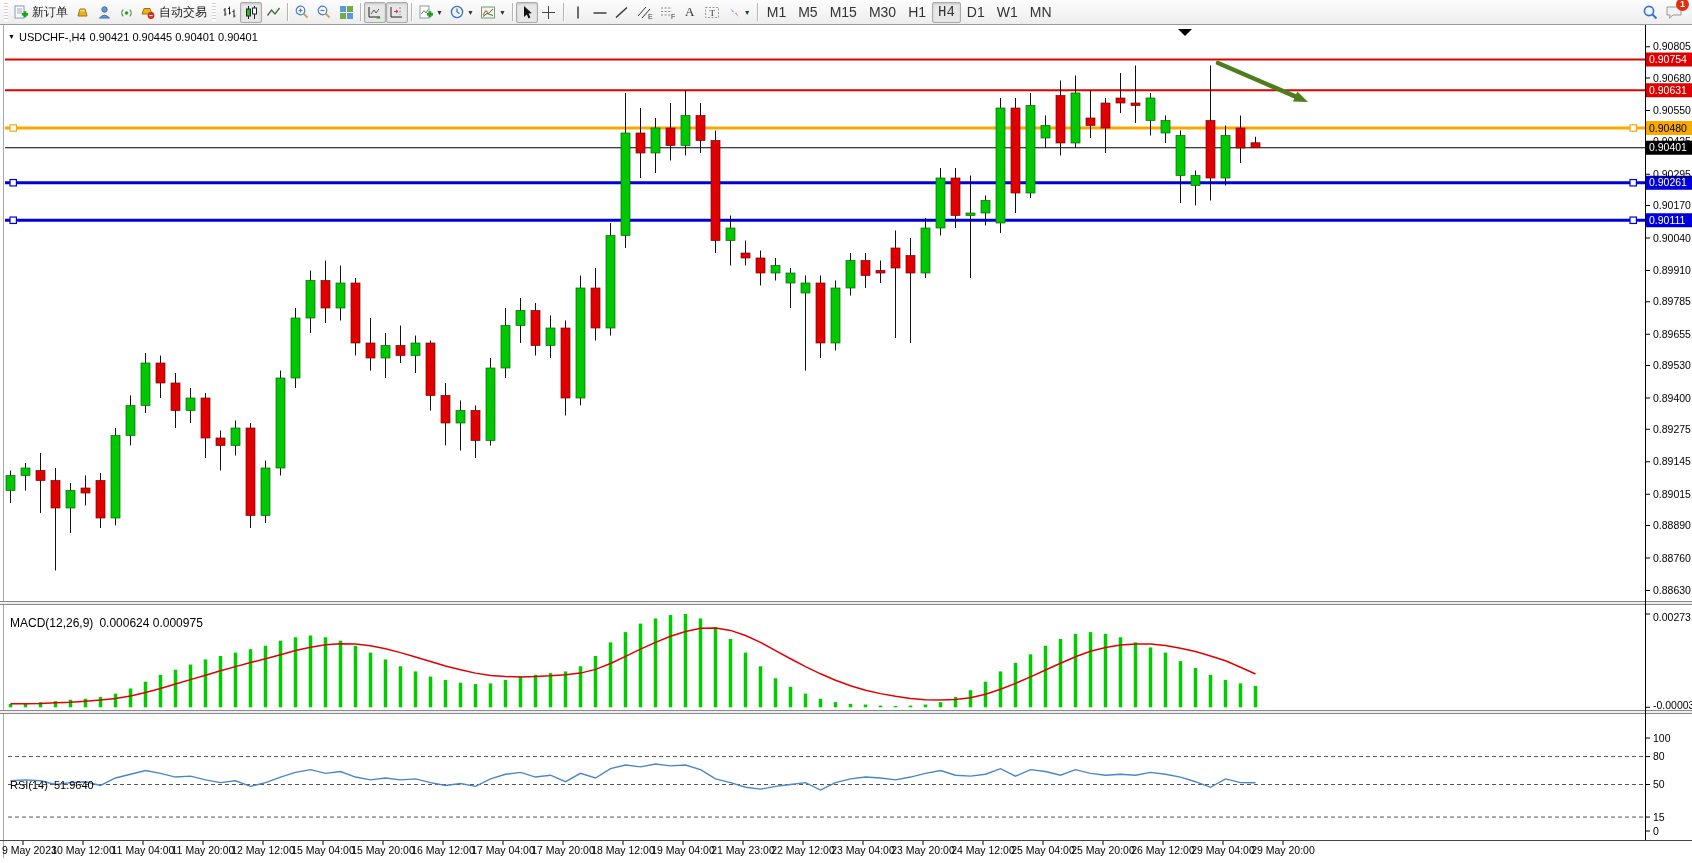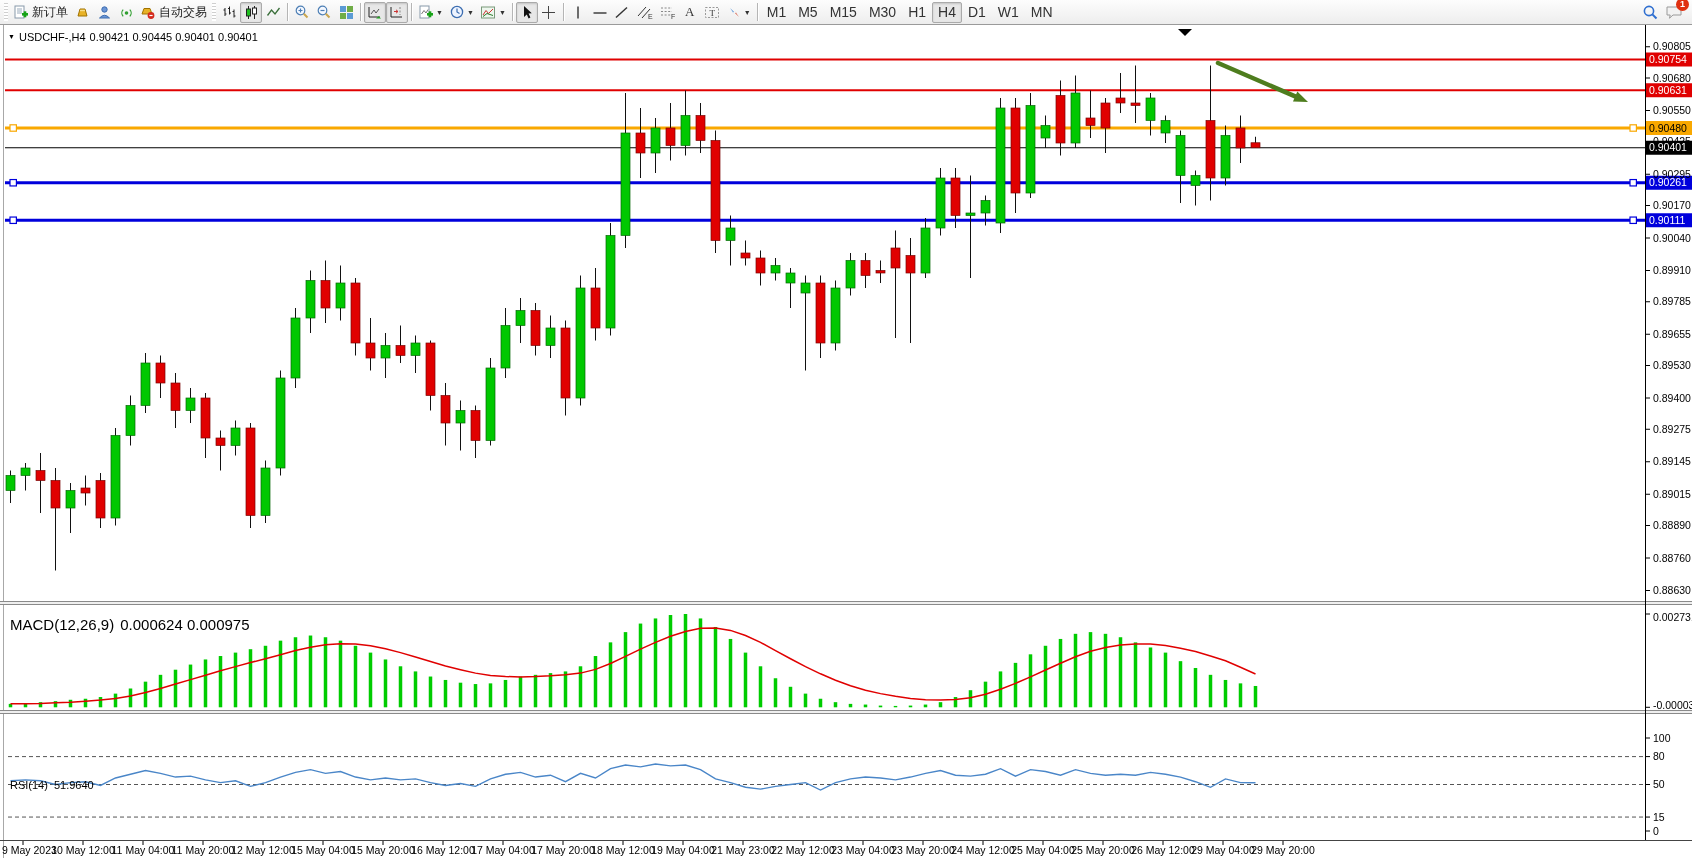--- a/index.html
+++ b/index.html
@@ -4,38 +4,38 @@
 <style>
   html,body{margin:0;padding:0;width:1692px;height:863px;overflow:hidden;
     font-family:"Liberation Sans",sans-serif;background:#ffffff;}
   
   #toolbar{position:absolute;left:0;top:0;width:1692px;height:25px;
     background:linear-gradient(#fdfdfd,#ededed);border-bottom:1px solid #9a9a9a;
     display:flex;align-items:center;padding:0 2px;box-sizing:border-box;z-index:5;}
   .tb{height:21px;min-width:22px;display:flex;align-items:center;justify-content:center;
     border:1px solid transparent;border-radius:2px;padding:0 2px;box-sizing:border-box;
     font-size:11px;color:#222;cursor:default;}
-  .tb.pressed{background:#e7e7e7;border:1px solid #aaa;box-shadow:inset 0 1px 2px rgba(0,0,0,.15);}
+  .tb.pressed{background:#e7e7e7;border:1px solid #aaa;box-shadow:inset 0 1px 2px rgba(0,0,0,.15);font-family:Liberation Mono, monospace;}
   .tb .cap{margin-left:3px;font-size:12px;}
   .caret{font-size:7px;color:#333;margin-left:2px;}
   .sep{width:1px;height:18px;background:#b5b5b5;margin:0 3px;box-shadow:1px 0 0 #fff;}
   .grip{width:4px;height:18px;margin:0 2px;background:repeating-linear-gradient(#cfcfcf 0 1px,#fff 1px 3px);}
   .tf{font-size:14px;color:#333;padding:0 5px;}
   #right-tools{margin-left:auto;display:flex;align-items:center;}
   .badge{position:absolute;right:-4px;top:-5px;background:#e03010;color:#fff;
     border-radius:50%;width:13px;height:13px;font-size:9px;line-height:13px;
     text-align:center;font-weight:bold;}
   
   #chartwrap{position:absolute;left:0;top:25px;width:1692px;height:838px;background:#fff;}
   #cv{position:absolute;left:0;top:0;}
   .overlay{position:absolute;z-index:3;font-size:11px;color:#000;white-space:nowrap;}
   #chart-title{left:8px;top:6px;}
   #chart-title .tri{font-size:7px;vertical-align:2px;margin-right:4px;color:#000;}
   #chart-title .ohlc{margin-left:4px;}
-  #macd-label{left:10px;top:591px;font-size:15px;}
+  #macd-label{left:10px;top:591px;font-size:12px;}
   #rsi-label{left:10px;top:711px;font-size:11px;margin-top:43px;}
   .lbl-val{margin-left:6px;}
 </style>
 </head>
 <body>
 
 <div id="toolbar">
   <div class="grip"></div>
 
   <div class="tb">

